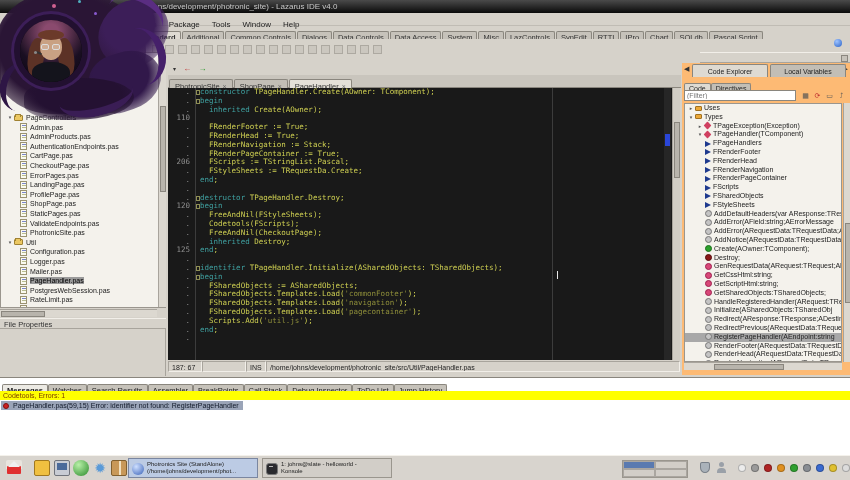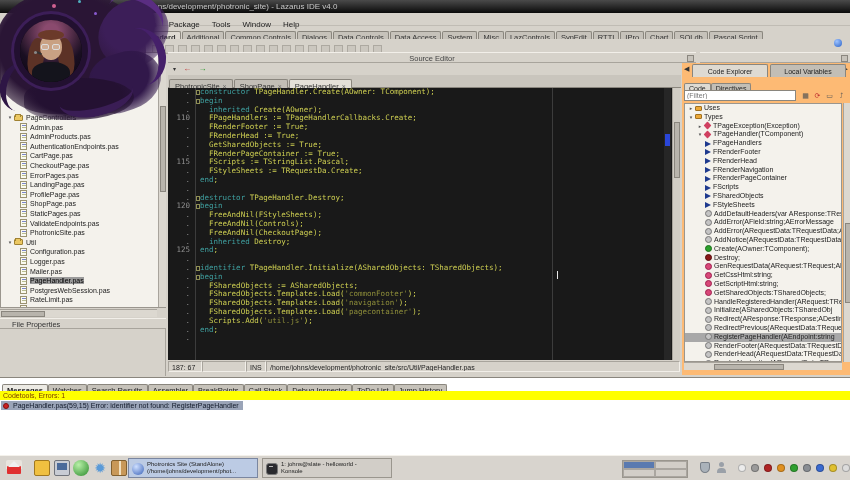--- a/index.html
+++ b/index.html
@@ -35,21 +35,21 @@
   .ptree-row.selected .lbl { background:#9a9a9a; color:#000; }
   .exp { display:inline-block; width:8px; font-size:5px; color:#555; vertical-align:top; line-height:9.6px; text-align:center;}
   .i-folder { display:inline-block; width:9px; height:6px; margin:1.5px 3px 0 0; background:#ecc862; border:1px solid #a08232; border-radius:1px; vertical-align:top; position:relative;}
   .i-folder:before { content:""; position:absolute; left:0; top:-2px; width:4px; height:2px; background:#ecc862; border:1px solid #a08232; border-bottom:none;}
   .i-unit { display:inline-block; width:7px; height:8px; margin:0.5px 3px 0 0; background:#fbfaf0; border:1px solid #9a9270; vertical-align:top; position:relative;}
   .i-unit:before { content:""; position:absolute; left:1px; top:1px; width:4px; height:1px; background:#7a86c8; box-shadow:0 2px 0 #b8bc90;}
   .vscroll { position:absolute; width:8px; background:#dcd8d0; border-left:1px solid #a8a49c;}
   .vthumb { position:absolute; left:1px; width:6px; background:#b8b4ac; border:1px solid #8a867e;}
   .hscroll { position:absolute; height:8px; background:#dcd8d0; border-top:1px solid #a8a49c;}
   .hthumb { position:absolute; top:1px; height:6px; background:#b8b4ac; border:1px solid #8a867e;}
-  #fileprops-head { position:absolute; left:0; top:318px; width:166px; height:11px; font-size:7.5px; line-height:11px; color:#333; padding-left:12px; background:#d6d2ca; border-top:1px solid #f2efe9; border-bottom:1px solid #a8a49c;}
+  #fileprops-head { position:absolute; left:0; top:318px; width:166px; height:11px; font-size:7.5px; line-height:11px; color:#333; padding-left:4px; background:#d6d2ca; border-top:1px solid #f2efe9; border-bottom:1px solid #a8a49c;}
   #fileprops-body { position:absolute; left:0; top:329px; width:166px; height:47px; background:#d6d2ca; border-right:1px solid #a8a49c;}
 
   
   #editor { position:absolute; left:168px; top:63px; width:513px; height:312px; }
   #ed-nav { position:absolute; left:0; top:0; width:100%; height:12px; font-size:8px; line-height:12px; background:#d6d2ca;}
   #ed-nav .glyph { display:inline-block; margin-left:5px; }
   #ed-tabs { position:absolute; left:0; top:12px; width:100%; height:13px; background:#c9c5bd; border-bottom:1px solid #8a867e;}
   .ed-tab { display:inline-block; font-size:7.5px; line-height:11px; padding:1px 5px 0 5px; margin-left:1px; border:1px solid #8a867e; border-bottom:none; background:#c2beb6; color:#333; border-radius:2px 2px 0 0;}
   .ed-tab.active { background:#e4e0d8; }
   .ed-tab .x { color:#666; margin-left:3px; font-size:7px;}
@@ -163,24 +163,20 @@
 <div id="screen">
 
   <div class="titlebar"><span>(/home/johns/development/photronic_site) - Lazarus IDE v4.0</span></div>
 
   <div class="menubar"><span class="menu-item">Run</span><span class="menu-item">Package</span><span class="menu-item">Tools</span><span class="menu-item">Window</span><span class="menu-item">Help</span></div>
 
   <div class="palettebar"><span class="pal-tab active">Standard</span><span class="pal-tab">Additional</span><span class="pal-tab">Common Controls</span><span class="pal-tab">Dialogs</span><span class="pal-tab">Data Controls</span><span class="pal-tab">Data Access</span><span class="pal-tab">System</span><span class="pal-tab">Misc</span><span class="pal-tab">LazControls</span><span class="pal-tab">SynEdit</span><span class="pal-tab">RTTI</span><span class="pal-tab">IPro</span><span class="pal-tab">Chart</span><span class="pal-tab">SQLdb</span><span class="pal-tab">Pascal Script</span></div>
   <div class="toolrow"><span class="comp-box"></span><span class="comp-box"></span><span class="comp-box"></span><span class="comp-box"></span><span class="comp-box"></span><span class="comp-box"></span><span class="comp-box"></span><span class="comp-box"></span><span class="comp-box"></span><span class="comp-box"></span><span class="comp-box"></span><span class="comp-box"></span><span class="comp-box"></span><span class="comp-box"></span><span class="comp-box"></span><span class="comp-box"></span><span class="comp-box"></span><span class="comp-box"></span></div>
   <div class="notif-dot"></div>
 
-  <div class="dock-head" id="src-dock">
-    <span>Source Editor</span>
-    <span class="dock-close"></span>
-  </div>
   <div class="dock-head" id="right-dock">
     <span class="dock-close"></span>
   </div>
 
   <div id="left-panel">
     <div id="project-tree">
         <div class="ptree-row" style="padding-left: 4px;"><span class="exp">▾</span><span class="i-folder"></span><span class="lbl">PageControllers</span></div>
         <div class="ptree-row" style="padding-left: 18px;"><span class="i-unit"></span><span class="lbl">Admin.pas</span></div>
         <div class="ptree-row" style="padding-left: 18px;"><span class="i-unit"></span><span class="lbl">AdminProducts.pas</span></div>
         <div class="ptree-row" style="padding-left: 18px;"><span class="i-unit"></span><span class="lbl">AuthenticationEndpoints.pas</span></div>
@@ -217,33 +213,33 @@
       <span class="glyph" style="color:#333;font-size:6px;">▾</span>
       <span class="glyph" style="color:#c03030;">←</span>
       <span class="glyph" style="color:#2a9a2a;">→</span>
     </div>
     <div id="ed-tabs"><span class="ed-tab"><span>PhotronicSite</span><span class="x">×</span></span><span class="ed-tab"><span>ShopPage</span><span class="x">×</span></span><span class="ed-tab active"><span>PageHandler</span><span class="x">×</span></span></div>
     <div id="code-area">
       <div id="code-lines">
           <div class="code-line"><span class="gut">.</span><span class="fold"></span><span class="tk-k">constructor</span><span class="tk-p"> TPageHandler.Create(AOwner: TComponent);</span></div>
           <div class="code-line"><span class="gut">.</span><span class="fold"></span><span class="tk-k">begin</span></div>
           <div class="code-line"><span class="gut">.</span><span class="tk-p">  </span><span class="tk-k">inherited</span><span class="tk-p"> Create(AOwner);</span></div>
-          <div class="code-line"><span class="gut">110</span><span class="tk-p">  FPageHandlers := TPageHandlerCallbacks.Create;</span></div>
+          <div class="code-line"><span class="gut">110</span></div>
           <div class="code-line"><span class="gut">.</span><span class="tk-p">  FRenderFooter := True;</span></div>
           <div class="code-line"><span class="gut">.</span><span class="tk-p">  FRenderHead := True;</span></div>
-          <div class="code-line"><span class="gut">.</span><span class="tk-p">  GetSharedObjects := True;</span></div>
+          <div class="code-line"><span class="gut">.</span><span class="tk-p">  FRenderNavigation := Stack;</span></div>
           <div class="code-line"><span class="gut">.</span><span class="tk-p">  FRenderPageContainer := True;</span></div>
-          <div class="code-line"><span class="gut">115</span><span class="tk-p">  FScripts := TStringList.Pascal;</span></div>
+          <div class="code-line"><span class="gut">206</span><span class="tk-p">  FScripts := TStringList.Pascal;</span></div>
           <div class="code-line"><span class="gut">.</span><span class="tk-p">  FStyleSheets := TRequestDa.Create;</span></div>
           <div class="code-line"><span class="gut">.</span><span class="tk-k">end</span><span class="tk-p">;</span></div>
           <div class="code-line"><span class="gut">.</span></div>
           <div class="code-line"><span class="gut">.</span><span class="fold"></span><span class="tk-k">destructor</span><span class="tk-p"> TPageHandler.Destroy;</span></div>
           <div class="code-line"><span class="gut">120</span><span class="fold"></span><span class="tk-k">begin</span></div>
           <div class="code-line"><span class="gut">.</span><span class="tk-p">  FreeAndNil(FStyleSheets);</span></div>
-          <div class="code-line"><span class="gut">.</span><span class="tk-p">  FreeAndNil(Controls);</span></div>
+          <div class="code-line"><span class="gut">.</span><span class="tk-p">  Codetools(FScripts);</span></div>
           <div class="code-line"><span class="gut">.</span><span class="tk-p">  FreeAndNil(CheckoutPage);</span></div>
           <div class="code-line"><span class="gut">.</span><span class="tk-p">  </span><span class="tk-k">inherited</span><span class="tk-p"> Destroy;</span></div>
           <div class="code-line"><span class="gut">125</span><span class="tk-k">end</span><span class="tk-p">;</span></div>
           <div class="code-line"><span class="gut">.</span></div>
           <div class="code-line"><span class="gut">.</span><span class="fold"></span><span class="tk-k">identifier</span><span class="tk-p"> TPageHandler.Initialize(ASharedObjects: TSharedObjects);</span></div>
           <div class="code-line"><span class="gut">.</span><span class="fold"></span><span class="tk-k">begin</span></div>
           <div class="code-line"><span class="gut">.</span><span class="tk-p">  FSharedObjects := ASharedObjects;</span></div>
           <div class="code-line"><span class="gut">.</span><span class="tk-p">  FSharedObjects.Templates.Load(</span><span class="tk-s">'commonFooter'</span><span class="tk-p">);</span></div>
           <div class="code-line"><span class="gut">.</span><span class="tk-p">  FSharedObjects.Templates.Load(</span><span class="tk-s">'navigation'</span><span class="tk-p">);</span></div>
           <div class="code-line"><span class="gut">.</span><span class="tk-p">  FSharedObjects.Templates.Load(</span><span class="tk-s">'pagecontainer'</span><span class="tk-p">);</span></div>

